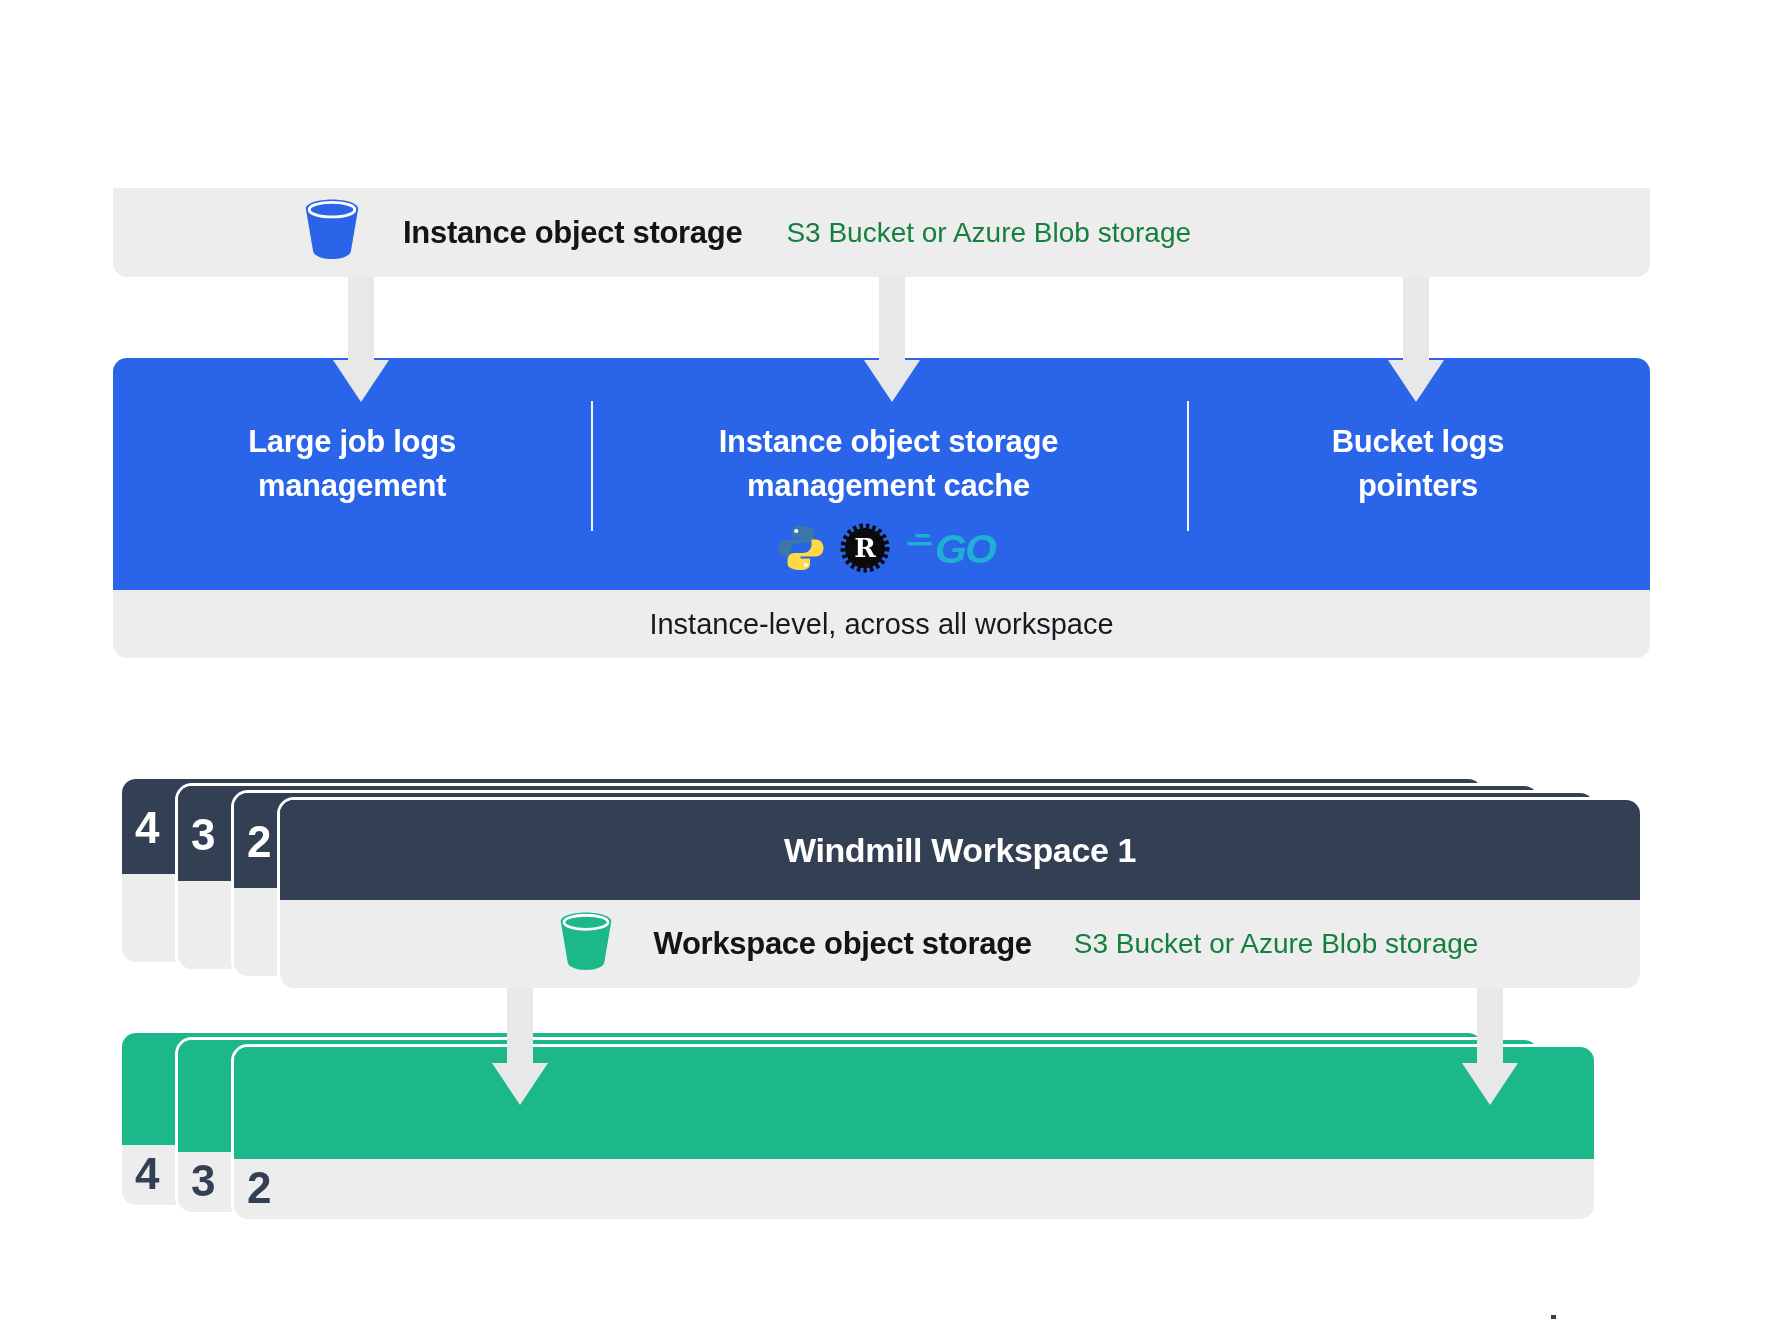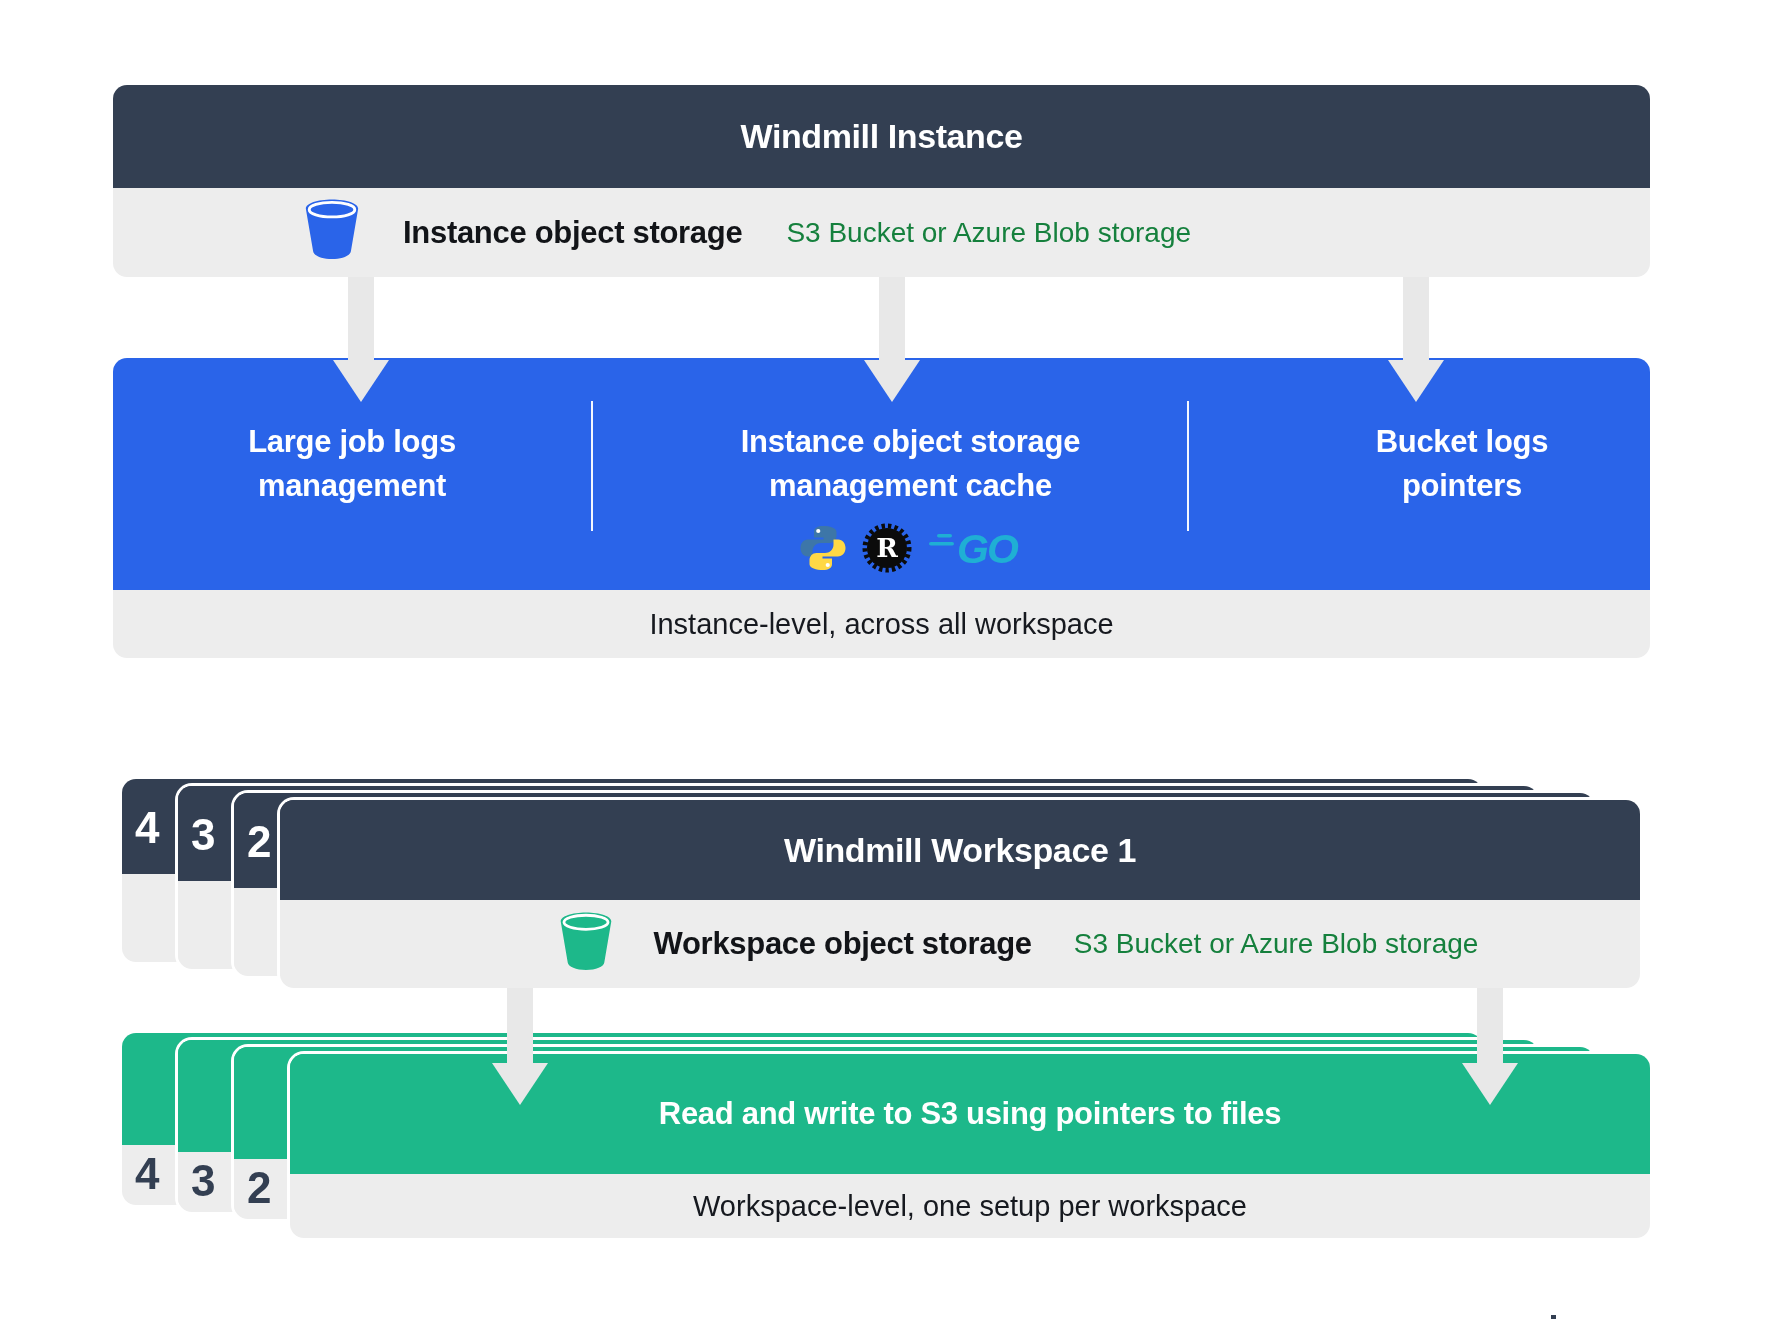--- a/index.html
+++ b/index.html
@@ -23,21 +23,21 @@
   #instance-row .bucket{margin-right:42px;}
   #instance-row .detail-label{margin-left:44px;}
 
   
   .arrow-bar{width:26px;background:#E8E8E8;z-index:6;}
   .arrow-head{width:0;height:0;border-left:28px solid transparent;border-right:28px solid transparent;
               border-top:42px solid #E8E8E8;z-index:7;}
 
   
   #blue-box{left:113px;top:358px;width:1537px;height:232px;background:#2A64E9;border-radius:14px 14px 0 0;
-            display:flex;align-items:flex-start;padding-top:62px;box-sizing:border-box;z-index:1;gap:22px;}
+            display:flex;align-items:flex-start;padding-top:62px;box-sizing:border-box;z-index:1;}
   .feature{display:flex;flex-direction:column;align-items:center;color:#fff;font-weight:700;
            font-size:31px;line-height:44px;letter-spacing:-0.3px;text-align:center;}
   .f1{flex:0 0 31.1%;} .f2{flex:0 0 38.7%;} .f3{flex:0 0 30.2%;}
   .vdiv{top:43px;width:2px;height:130px;background:#ffffff;opacity:.95;}
   .lang-row{display:flex;align-items:center;gap:14px;margin-top:14px;}
   #instance-footer{left:113px;top:590px;width:1537px;height:68px;border-radius:0 0 14px 14px;}
 
   
   .stack-card{width:1360px;border-radius:14px;overflow:hidden;box-shadow:0 0 0 3px #ffffff;}
   .stack-num{position:absolute;left:13px;width:56px;text-align:left;font-weight:700;font-size:44px;line-height:1;}
@@ -60,23 +60,20 @@
                      color:#fff;font-weight:700;font-size:31px;letter-spacing:-0.3px;}
   #green-main .footerbar{height:64px;}
 
   #corner-dot{left:1551px;top:1315px;width:5px;height:4px;background:#333F52;}
 </style>
 </head>
 <body>
 
 <div id="page">
 
-  <div class="abs hdr" id="instance-header">
-    <span>Windmill Instance</span>
-  </div>
 
   <div class="abs grayrow" id="instance-row">
     <span class="bucket">
       <svg width="58" height="62" viewBox="0 0 58 64">
         <path d="M2 11 C2 5.5 14 1.5 29 1.5 C44 1.5 56 5.5 56 11 L48.5 55 C48 59.5 39.5 63 29 63 C18.5 63 10 59.5 9.5 55 Z" fill="#2A64E9"></path>
         <ellipse cx="29" cy="12" rx="23.5" ry="7.5" fill="none" stroke="#ffffff" stroke-width="3"></ellipse>
       </svg>
     </span>
     <span class="bold-label">Instance object storage</span>
     <span class="detail-label">S3 Bucket or Azure Blob storage</span>
@@ -180,23 +177,15 @@
     <div class="gtop"></div>
     <div class="gbot"></div>
     <span class="stack-num">3</span>
   </div>
   <div class="abs stack-card gr-back" style="left:234px;top:1047px;z-index:3;">
     <div class="gtop"></div>
     <div class="gbot"></div>
     <span class="stack-num">2</span>
   </div>
 
-  <div class="abs stack-card" id="green-main">
-    <div class="gmain">
-      <span>Read and write to S3 using pointers to files</span>
-    </div>
-    <div class="footerbar">
-      <span>Workspace-level, one setup per workspace</span>
-    </div>
-  </div>
 
   <div class="abs" id="corner-dot"></div>
 </div>
 
 </body></html>

